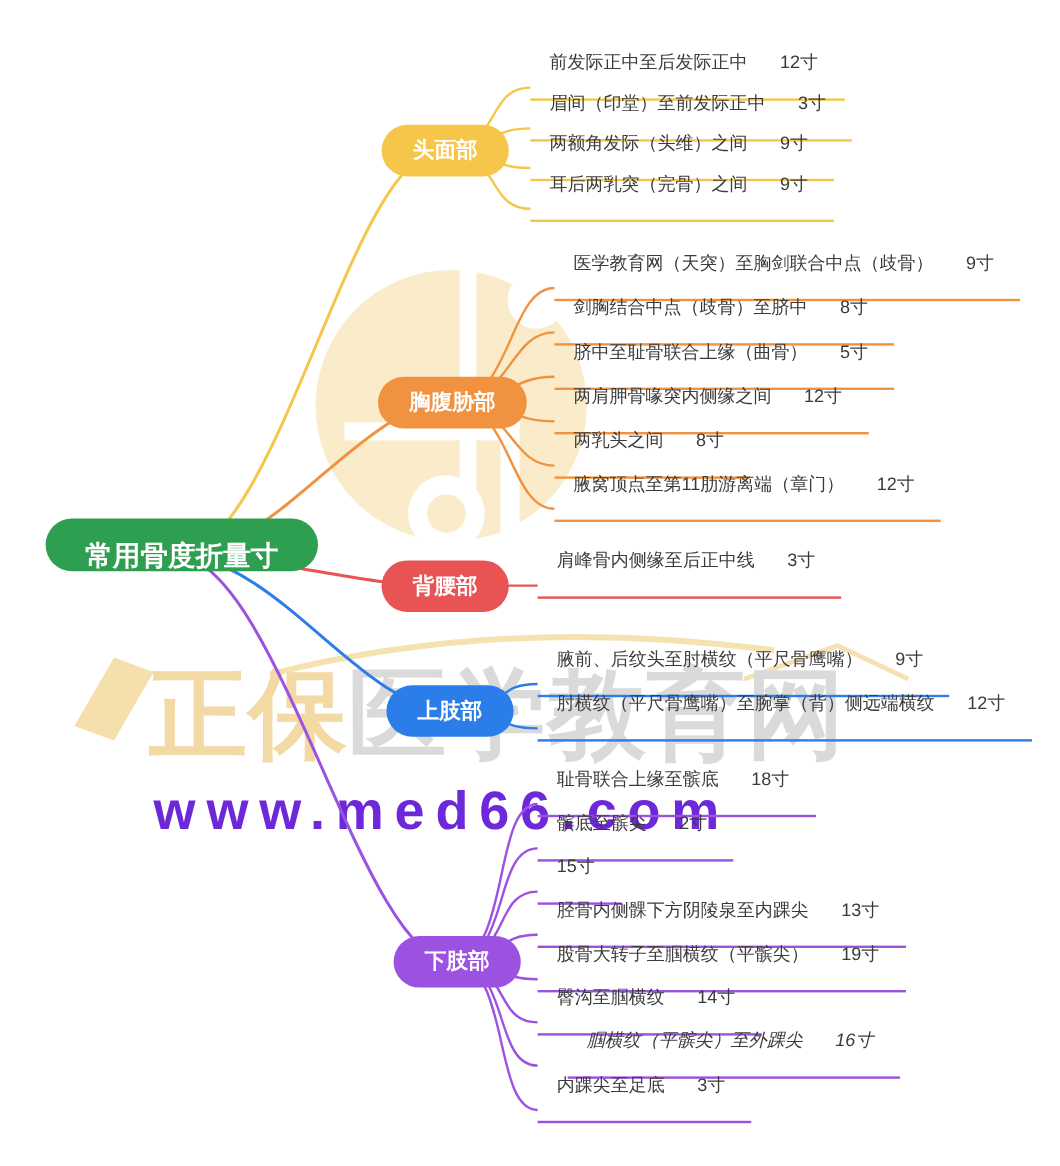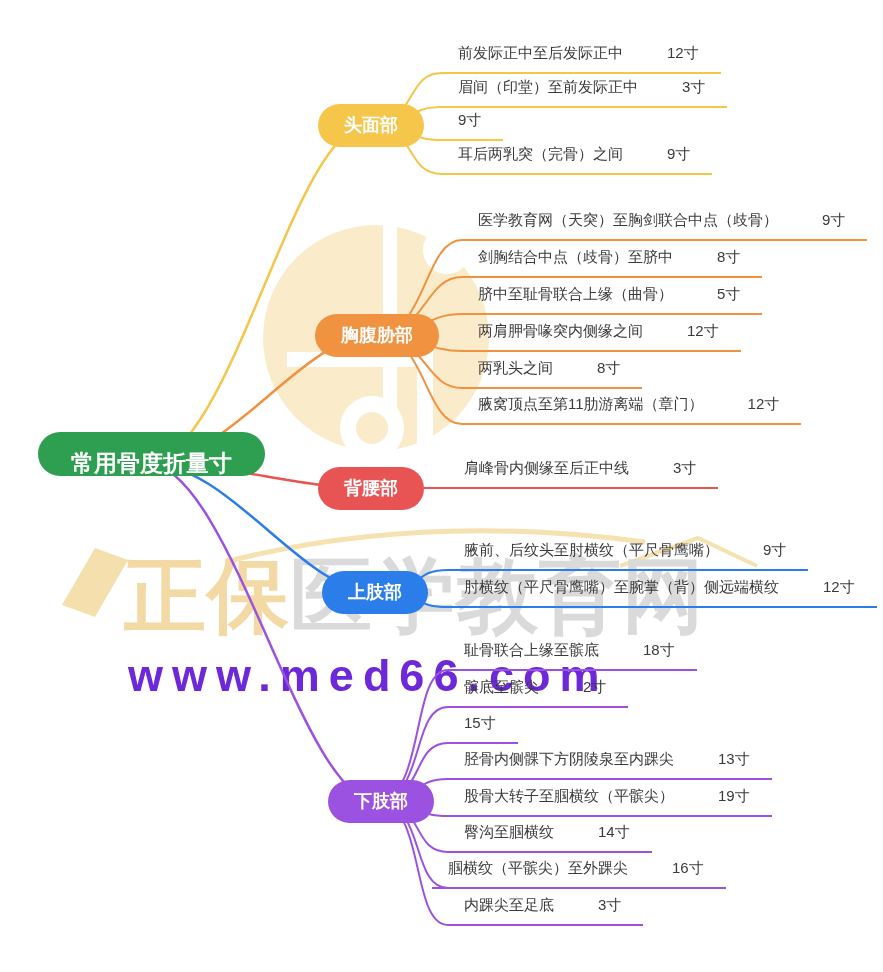--- a/index.html
+++ b/index.html
@@ -26,22 +26,22 @@
     position:absolute;left:38px;top:432px;z-index:2;
     height:44px;line-height:62px;padding:0 33px;border-radius:31px;
     background:var(--c,#2E9E50);color:#fff;font-size:23px;font-weight:bold;white-space:nowrap;
   }
   .branch-pill{
     position:absolute;z-index:2;
     height:43px;line-height:43px;padding:0 26px;border-radius:22px;
     background:var(--c,#999);color:#fff;font-size:18px;font-weight:bold;white-space:nowrap;
   }
   .leaf{
-    position:absolute;z-index:2;display:flex;align-items:baseline;column-gap:44px;
-    padding:0 22px 7px 16px;border-bottom:2px solid var(--c,#999);
+    position:absolute;z-index:2;display:flex;align-items:baseline;column-gap:27px;
+    padding:0 22px 17px 16px;border-bottom:2px solid var(--c,#999);
     font-size:15px;line-height:24px;color:#3B3B3B;white-space:nowrap;
   }
   .leaf-value{color:#3B3B3B;}
 </style>
 </head>
 <body>
 
 <svg id="wm-svg" width="883" height="972">
   <g>
     <circle cx="376" cy="338" r="113" fill="#FAECCB"></circle>
@@ -101,20 +101,21 @@
 
 <div class="leaf" style="left: 442px; top: 41px; --c: #F5C64A;">
     <span class="leaf-label">前发际正中至后发际正中</span>
     <span class="leaf-value">12寸</span>
   </div>
 <div class="leaf" style="left: 442px; top: 75px; --c: #F5C64A;">
     <span class="leaf-label">眉间（印堂）至前发际正中</span>
     <span class="leaf-value">3寸</span>
   </div>
 <div class="leaf" style="left: 442px; top: 108px; --c: #F5C64A;">
+    <span class="leaf-label">两额角发际（头维）之间</span>
     <span class="leaf-value">9寸</span>
   </div>
 <div class="leaf" style="left: 442px; top: 142px; --c: #F5C64A;">
     <span class="leaf-label">耳后两乳突（完骨）之间</span>
     <span class="leaf-value">9寸</span>
   </div>
 
 <div class="leaf" style="left: 462px; top: 208px; --c: #F0923F;">
     <span class="leaf-label">医学教育网（天突）至胸剑联合中点（歧骨）</span>
     <span class="leaf-value">9寸</span>
@@ -170,20 +171,20 @@
     <span class="leaf-value">13寸</span>
   </div>
 <div class="leaf" style="left: 448px; top: 784px; --c: #9C52E0;">
     <span class="leaf-label">股骨大转子至腘横纹（平髌尖）</span>
     <span class="leaf-value">19寸</span>
   </div>
 <div class="leaf" style="left: 448px; top: 820px; --c: #9C52E0;">
     <span class="leaf-label">臀沟至腘横纹</span>
     <span class="leaf-value">14寸</span>
   </div>
-<div class="leaf" style="left: 432px; top: 856px; --c: #9C52E0;">
+<div class="leaf" style="left: 473px; top: 856px; font-style: italic; --c: #9C52E0;">
     <span class="leaf-label">腘横纹（平髌尖）至外踝尖</span>
     <span class="leaf-value">16寸</span>
   </div>
 <div class="leaf" style="left: 448px; top: 893px; text-align: right; --c: #9C52E0;">
     <span class="leaf-label">内踝尖至足底</span>
     <span class="leaf-value">3寸</span>
   </div>
 
 </body></html>

